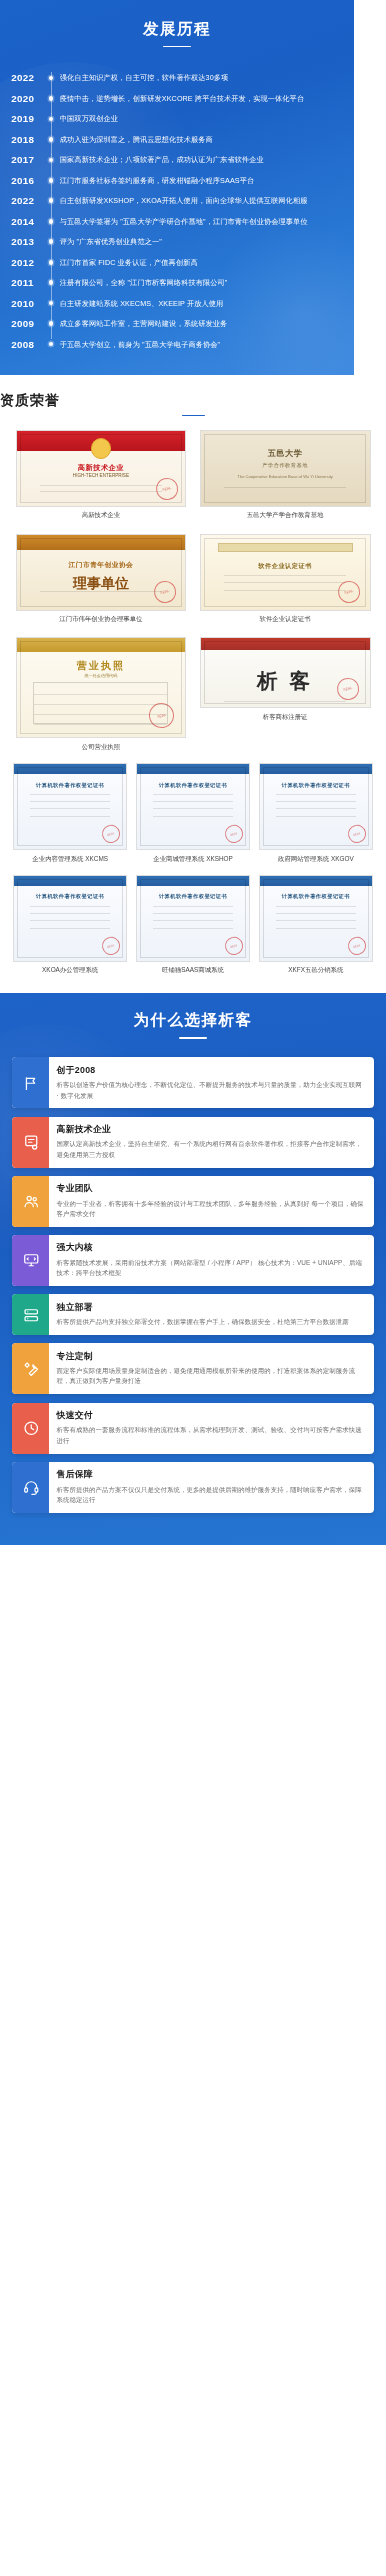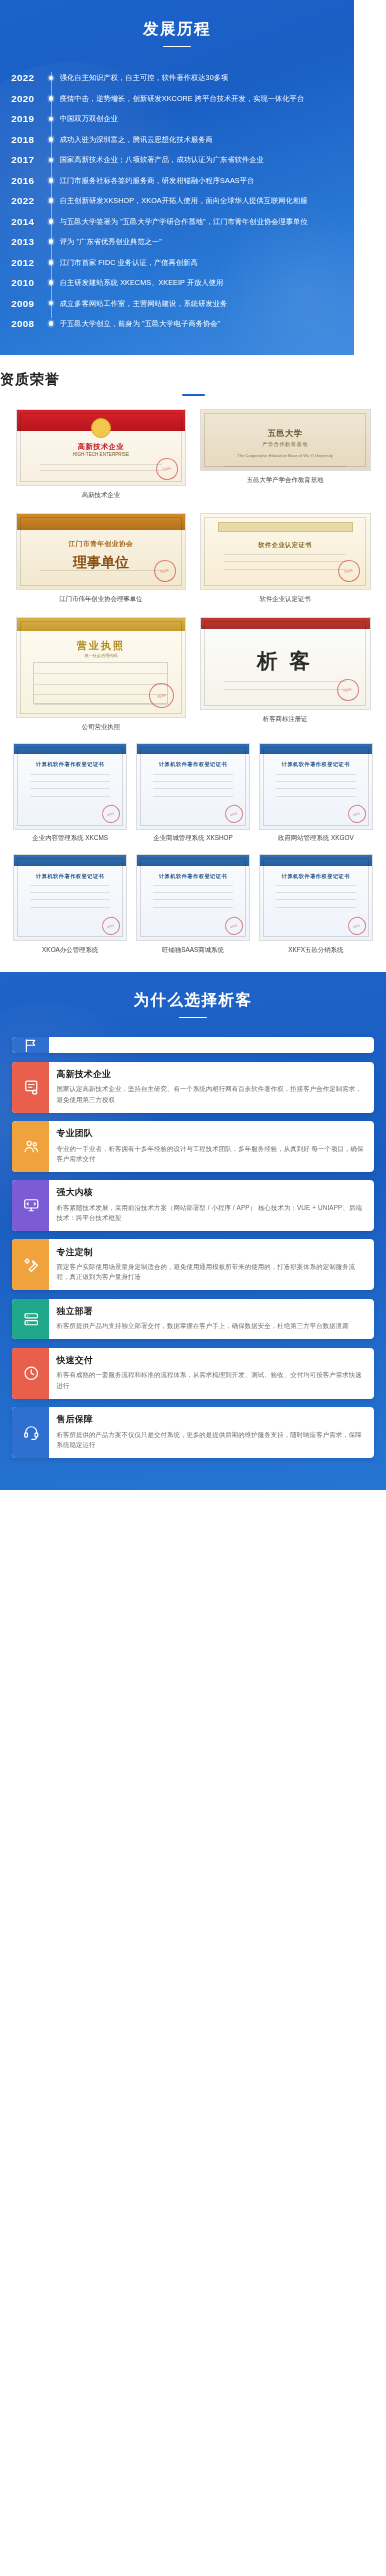--- a/index.html
+++ b/index.html
@@ -189,21 +189,21 @@
   
   .c-gaoxin { height: 77px; background: linear-gradient(180deg,#fdfaf3 0%, #f7efe0 100%); }
   .c-gaoxin .band { position:absolute; left:0; right:0; top:0; height:20.6px; background:linear-gradient(180deg,#d6222a,#b8151d); }
   .c-gaoxin .medal { position:absolute; left:50%; top:7.2px; margin-left:-10.3px; width:20.6px; height:20.6px; border-radius:50%; background:#f3c64c; border:1.5px solid #e0a92c; }
   .c-gaoxin .ctitle { top:32px; font-size:7.2px; color:#c8161d; }
   .c-gaoxin .ctitle2 { position:absolute; left:0; right:0; top:42px; text-align:center; font-size:4.6px; color:#7a5b2a; }
   .c-gaoxin .cline.a { top:54px; }
   .c-gaoxin .cline.b { top:60px; }
   .c-gaoxin .seal { right:8.2px; bottom:6.2px; }
   
-  .c-wuyi { height: 62px; background: linear-gradient(180deg,#efe7d4 0%, #e5d9bf 100%); padding-left: 20px; }
+  .c-wuyi { height: 77px; background: linear-gradient(180deg,#efe7d4 0%, #e5d9bf 100%); padding-left: 20px; }
   .c-wuyi .ctitle { top:17.5px; font-size:8.2px; color:#6a5a33; }
   .c-wuyi .ctitle2 { position:absolute; left:0; right:0; top:31px; text-align:center; font-size:5.2px; color:#7d6b40; letter-spacing:0.5px; }
   .c-wuyi .ctitle3 { position:absolute; left:0; right:0; top:43px; text-align:center; font-size:4.1px; color:#8a7851; }
   .c-wuyi .cline.a { top:56px; }
   
   .c-qingnian { height: 77px; background: linear-gradient(180deg,#fbf6ea 0%, #f2e7cd 100%); }
   .c-qingnian .band { position:absolute; left:0; right:0; top:0; height:15.5px; background:linear-gradient(180deg,#cf8b2a,#b3701b); }
   .c-qingnian .ctitle { top:26px; font-size:6.7px; color:#a5671a; }
   .c-qingnian .ctitle2 { position:absolute; left:0; right:0; top:40px; text-align:center; font-size:14px; color:#8a4f12; font-weight:bold; }
   .c-qingnian .cline.a { top:56px; }
@@ -218,21 +218,21 @@
   .c-ruanjian .seal { right:10.3px; bottom:7.2px; }
   
   .c-license { height: 101px; background: linear-gradient(180deg,#fefbf2 0%, #f7f1df 100%); }
   .c-license .band { position:absolute; left:0; right:0; top:0; height:13.4px; background:linear-gradient(180deg,#d9b24b,#c59a2e); }
   .c-license .ctitle { top:20.6px; font-size:10px; color:#b2891f; letter-spacing:2.1px;text-align:center; }
   .c-license .ctitle2 { position:absolute; left:0; right:0; top:35px; text-align:center; font-size:4.1px; color:#9a7a30; }
   .c-license .grid { position:absolute; left:10%; right:10%; top:44px; bottom:13.4px; border:0.5px solid rgba(0,0,0,0.15); }
   .c-license .grid i { position:absolute; left:0; right:0; height:0.5px; background:rgba(0,0,0,0.10); display:block; }
   .c-license .seal { right:11.3px; bottom:9.3px; width:25px; height:25px; }
   
-  .c-tm { height: 93px; background: linear-gradient(180deg,#fdfdfb 0%, #f4f2e9 100%); }
+  .c-tm { height: 71px; background: linear-gradient(180deg,#fdfdfb 0%, #f4f2e9 100%); }
   .c-tm .band { position:absolute; left:0; right:0; top:0; height:11.3px; background:linear-gradient(180deg,#c0392b,#a5302a); }
   .c-tm .bigchar { position:absolute; left:0; right:0; top:29px; text-align:center; font-size:20.6px; color:#2b2b2b; font-weight:bold; letter-spacing:3.1px; }
   .c-tm .cline.a { top:63px; }
   .c-tm .cline.b { top:71px; }
   .c-tm .seal { right:11.3px; bottom:8.2px; }
   
   .c-soft { height: 87px; background: linear-gradient(180deg,#fbfcfe 0%, #eef3fa 100%); }
   .c-soft .band { position:absolute; left:0; right:0; top:0; height:10.3px; background:linear-gradient(180deg,#2f6fb5,#255e9e); }
   .c-soft .ctitle { top:17.5px; font-size:5.2px; color:#24557f; }
   .c-soft .cline.a { top:30px; }
@@ -372,20 +372,28 @@
           </div>
           <div class="tl-text">评为 "广东省优秀创业典范之一"</div>
         </div>
         <div class="tl-row">
           <div class="tl-year">2012</div>
           <div class="tl-dotcol">
             <span class="line"></span>
             <span class="tl-dot"></span>
           </div>
           <div class="tl-text">江门市首家 FIDC 业务认证，产值再创新高</div>
+        </div>
+        <div class="tl-row">
+          <div class="tl-year">2011</div>
+          <div class="tl-dotcol">
+            <span class="line"></span>
+            <span class="tl-dot"></span>
+          </div>
+          <div class="tl-text">注册有限公司，全称 "江门市析客网络科技有限公司"</div>
         </div>
         <div class="tl-row">
           <div class="tl-year">2010</div>
           <div class="tl-dotcol">
             <span class="line"></span>
             <span class="tl-dot"></span>
           </div>
           <div class="tl-text">自主研发建站系统 XKECMS、XKEEIP 开放人使用</div>
         </div>
         <div class="tl-row">
@@ -587,20 +595,24 @@
       </div>
     </div>
     <div class="why-list" id="why-list">
         <div class="why-card">
           <div class="why-ico" style="background:#2f6fd0">
             <svg viewBox="0 0 24 24" fill="none" stroke="currentColor" stroke-width="1.8" stroke-linecap="round" stroke-linejoin="round">
               <path d="M5 21V4"></path>
               <path d="M5 5h12l-2.5 3.5L17 12H5"></path>
             </svg>
           </div>
+          <div class="why-body">
+            <div class="why-h">创于2008</div>
+            <div class="why-p">析客以创造客户价值为核心理念，不断优化定位、不断提升服务的技术与只量的质量，助力企业实现互联网 · 数字化发展</div>
+          </div>
         </div>
         <div class="why-card">
           <div class="why-ico" style="background:#e8604c">
             <svg viewBox="0 0 24 24" fill="none" stroke="currentColor" stroke-width="1.8" stroke-linecap="round" stroke-linejoin="round">
               <rect x="4" y="3" width="16" height="14" rx="2"></rect>
               <path d="M8 8h8M8 12h5"></path>
               <circle cx="17" cy="19" r="3"></circle>
             </svg>
           </div>
           <div class="why-body">
@@ -629,42 +641,42 @@
               <path d="M9 20h6M12 16v4"></path>
               <path d="M7.5 8.5 6 10l1.5 1.5M16.5 8.5 18 10l-1.5 1.5"></path>
             </svg>
           </div>
           <div class="why-body">
             <div class="why-h">强大内核</div>
             <div class="why-p">析客紧随技术发展，采用前沿技术方案（网站部署型 / 小程序 / APP） 核心技术为：VUE + UNIAPP、后端技术：跨平台技术框架</div>
           </div>
         </div>
         <div class="why-card">
-          <div class="why-ico" style="background:#f0a23c">
-            <svg viewBox="0 0 24 24" fill="none" stroke="currentColor" stroke-width="1.8" stroke-linecap="round" stroke-linejoin="round">
-              <path d="M14.5 5.5a3.5 3.5 0 0 0 4.6 4.6L21 12l-9 9-3-3 9-9-2.1-1.9a3.5 3.5 0 0 0-1.4-1.6z"></path>
-              <path d="M6 3l3 3-3 3-3-3z"></path>
-            </svg>
-          </div>
-          <div class="why-body">
-            <div class="why-h">专注定制</div>
-            <div class="why-p">面定客户实际使用场景量身定制适合的，避免使用通用模板所带来的使用的，打造积案体系的定制服务流程，真正做到为客户量身打造</div>
-          </div>
-        </div>
-        <div class="why-card">
           <div class="why-ico" style="background:#1fa98a">
             <svg viewBox="0 0 24 24" fill="none" stroke="currentColor" stroke-width="1.8" stroke-linecap="round" stroke-linejoin="round">
               <rect x="3" y="4" width="18" height="6" rx="1.5"></rect>
               <rect x="3" y="14" width="18" height="6" rx="1.5"></rect>
               <path d="M7 7h.01M7 17h.01"></path>
             </svg>
           </div>
           <div class="why-body">
             <div class="why-h">独立部署</div>
             <div class="why-p">析客所提供产品均支持独立部署交付，数据掌握在客户手上，确保数据安全，杜绝第三方平台数据泄露</div>
+          </div>
+        </div>
+        <div class="why-card">
+          <div class="why-ico" style="background:#f0a23c">
+            <svg viewBox="0 0 24 24" fill="none" stroke="currentColor" stroke-width="1.8" stroke-linecap="round" stroke-linejoin="round">
+              <path d="M14.5 5.5a3.5 3.5 0 0 0 4.6 4.6L21 12l-9 9-3-3 9-9-2.1-1.9a3.5 3.5 0 0 0-1.4-1.6z"></path>
+              <path d="M6 3l3 3-3 3-3-3z"></path>
+            </svg>
+          </div>
+          <div class="why-body">
+            <div class="why-h">专注定制</div>
+            <div class="why-p">面定客户实际使用场景量身定制适合的，避免使用通用模板所带来的使用的，打造积案体系的定制服务流程，真正做到为客户量身打造</div>
           </div>
         </div>
         <div class="why-card">
           <div class="why-ico" style="background:#e8604c">
             <svg viewBox="0 0 24 24" fill="none" stroke="currentColor" stroke-width="1.8" stroke-linecap="round" stroke-linejoin="round">
               <circle cx="12" cy="12" r="9"></circle>
               <path d="M12 7v5l3.5 2"></path>
             </svg>
           </div>
           <div class="why-body">

